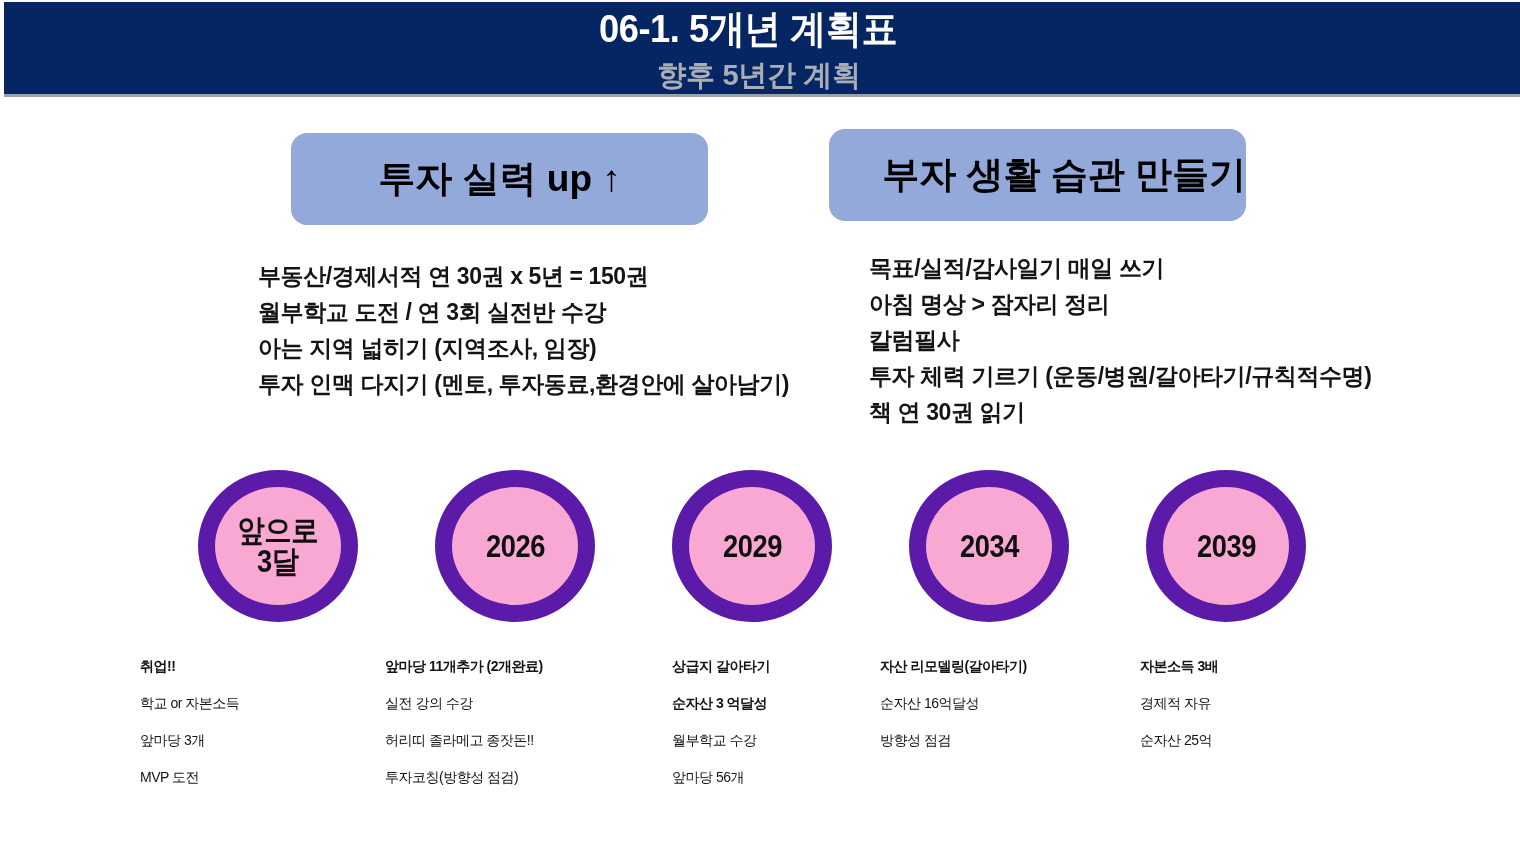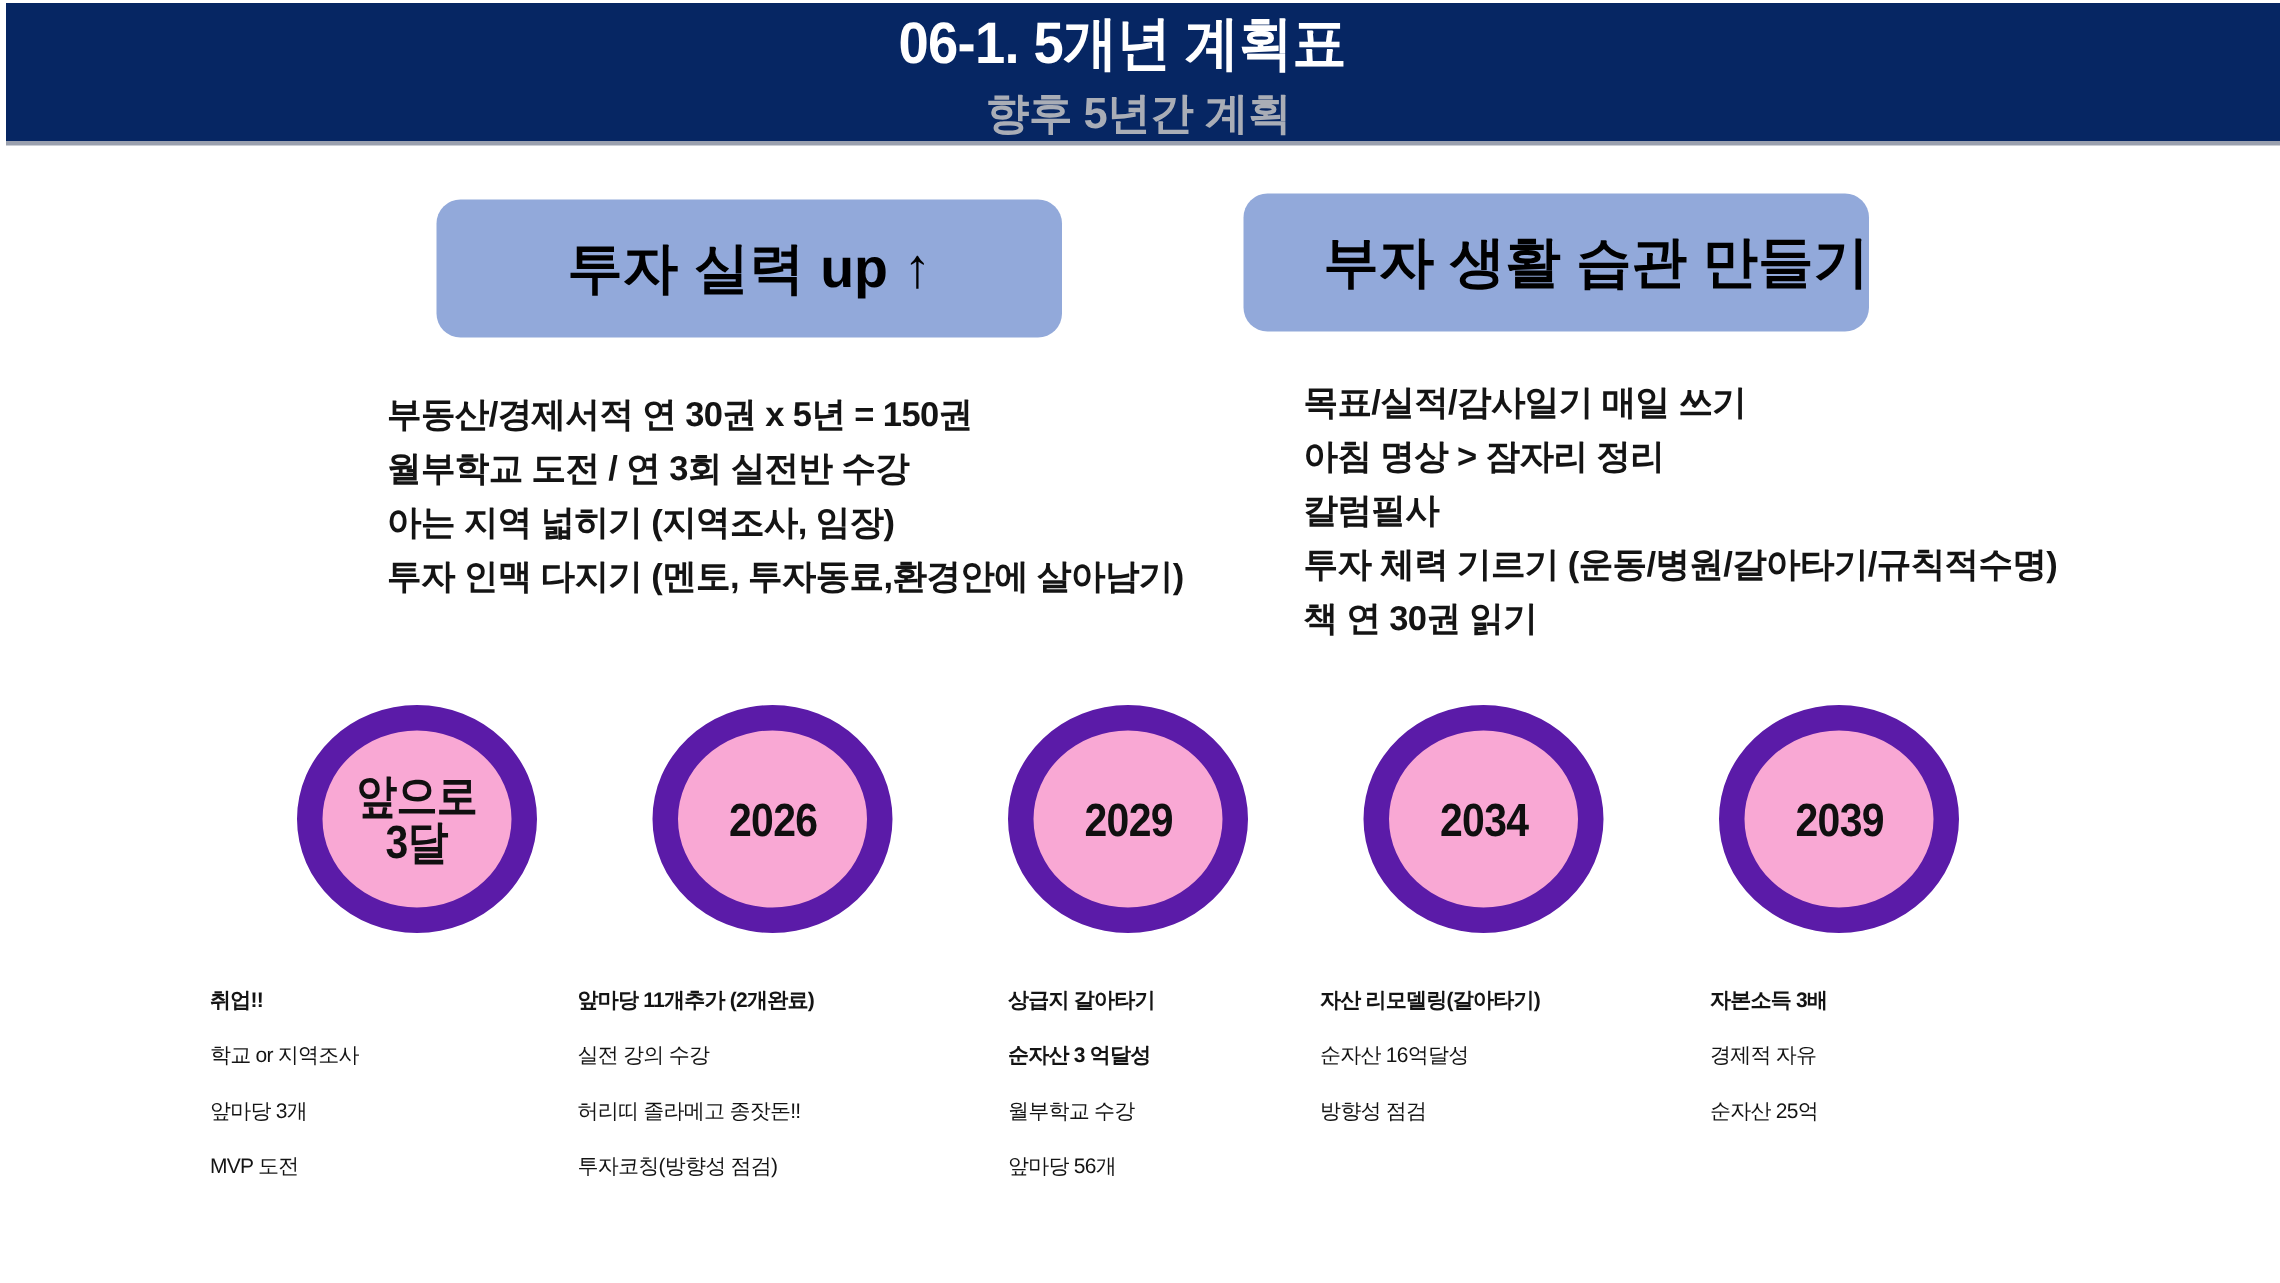--- a/index.html
+++ b/index.html
@@ -204,21 +204,21 @@
 
   <div class="node" style="left:1146px;">
     <div class="node-label">
       <span>2039</span>
     </div>
   </div>
 </div>
 
 <div class="bottom-col" style="left:140px;">
   <span class="line b">취업!!</span>
-  <span class="line">학교 or 지역조사</span>
+  <span class="line">학교 or 자본소득</span>
   <span class="line">앞마당 3개</span>
   <span class="line">MVP 도전</span>
 </div>
 
 <div class="bottom-col" style="left:385px;">
   <span class="line b">앞마당 11개추가 (2개완료)</span>
   <span class="line">실전 강의 수강</span>
   <span class="line">허리띠 졸라메고 종잣돈!!</span>
   <span class="line">투자코칭(방향성 점검)</span>
 </div>

